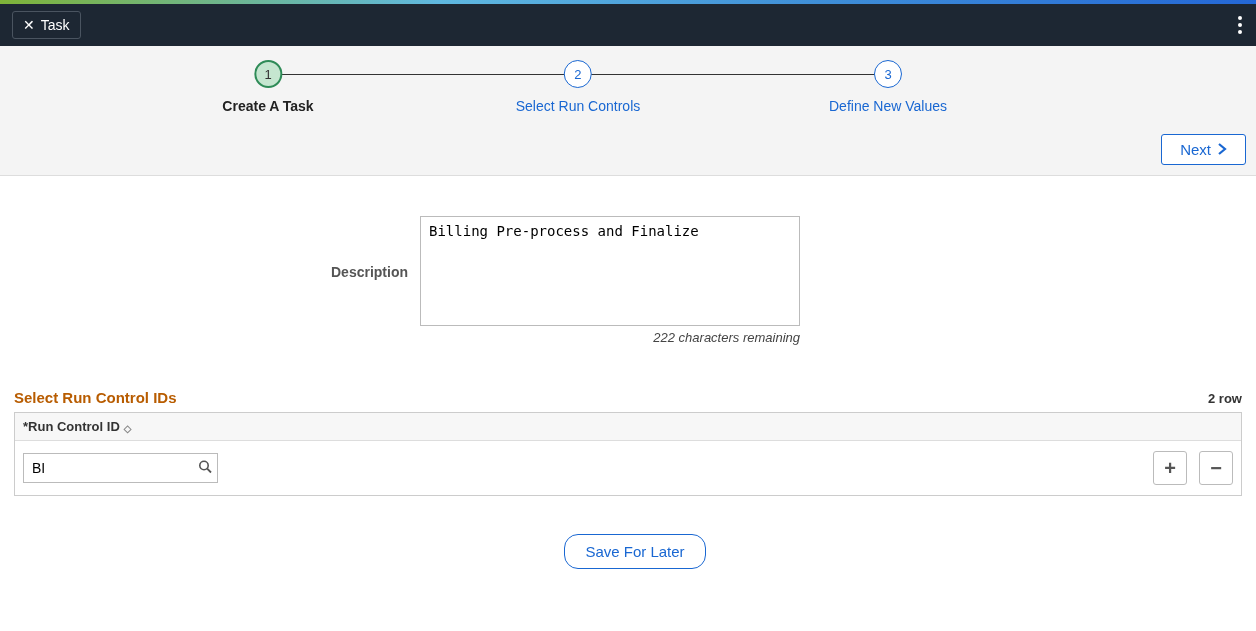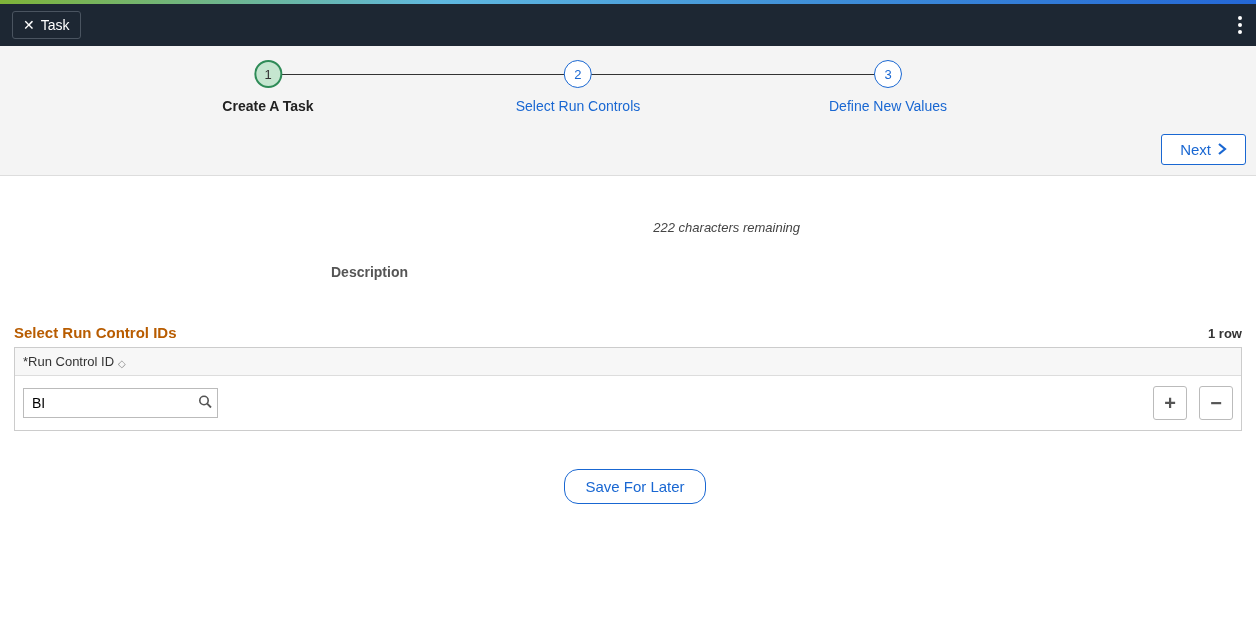--- a/index.html
+++ b/index.html
@@ -173,21 +173,21 @@
   .grid {
     margin: 0 14px 24px 14px;
     border: 1px solid #ccc;
   }
   .grid-header {
     background: #f7f7f7;
     border-bottom: 1px solid #ddd;
     padding: 6px 8px;
     font-size: 13px;
   }
-  .grid-header-label { font-weight: normal; display:inline-flex; align-items:flex-end; gap:4px;}
+  .grid-header-label { font-weight: bold; display:inline-flex; align-items:flex-end; gap:4px;}
   .sort-icon { color:#888; font-size:10px; }
   .grid-body {
     padding: 10px 8px;
     display: flex;
     align-items: center;
     justify-content: space-between;
   }
   .lookup-wrap {
     position: relative;
     width: 195px;
@@ -279,28 +279,29 @@
           </svg>
       </span>
     </button>
   </div>
 </div>
 
 <div class="form-area">
   <div class="form-row">
     <div class="form-label" style="padding-top:48px;">Description</div>
     <div class="desc-wrapper">
+      <textarea class="textarea" style="">Billing Pre-process and Finalize</textarea>
       <div class="char-remaining">222 characters remaining</div>
     </div>
   </div>
 </div>
 
 <div class="section-title">
   <span>Select Run Control IDs</span>
-  <span class="row-count">1 row</span>
+  <span class="row-count">2 row</span>
 </div>
 
 <div class="grid">
   <div class="grid-header">
     <span class="grid-header-label">
       <span>*Run Control ID</span>
       <span class="sort-icon">◇</span>
     </span>
   </div>
   <div class="grid-body">

